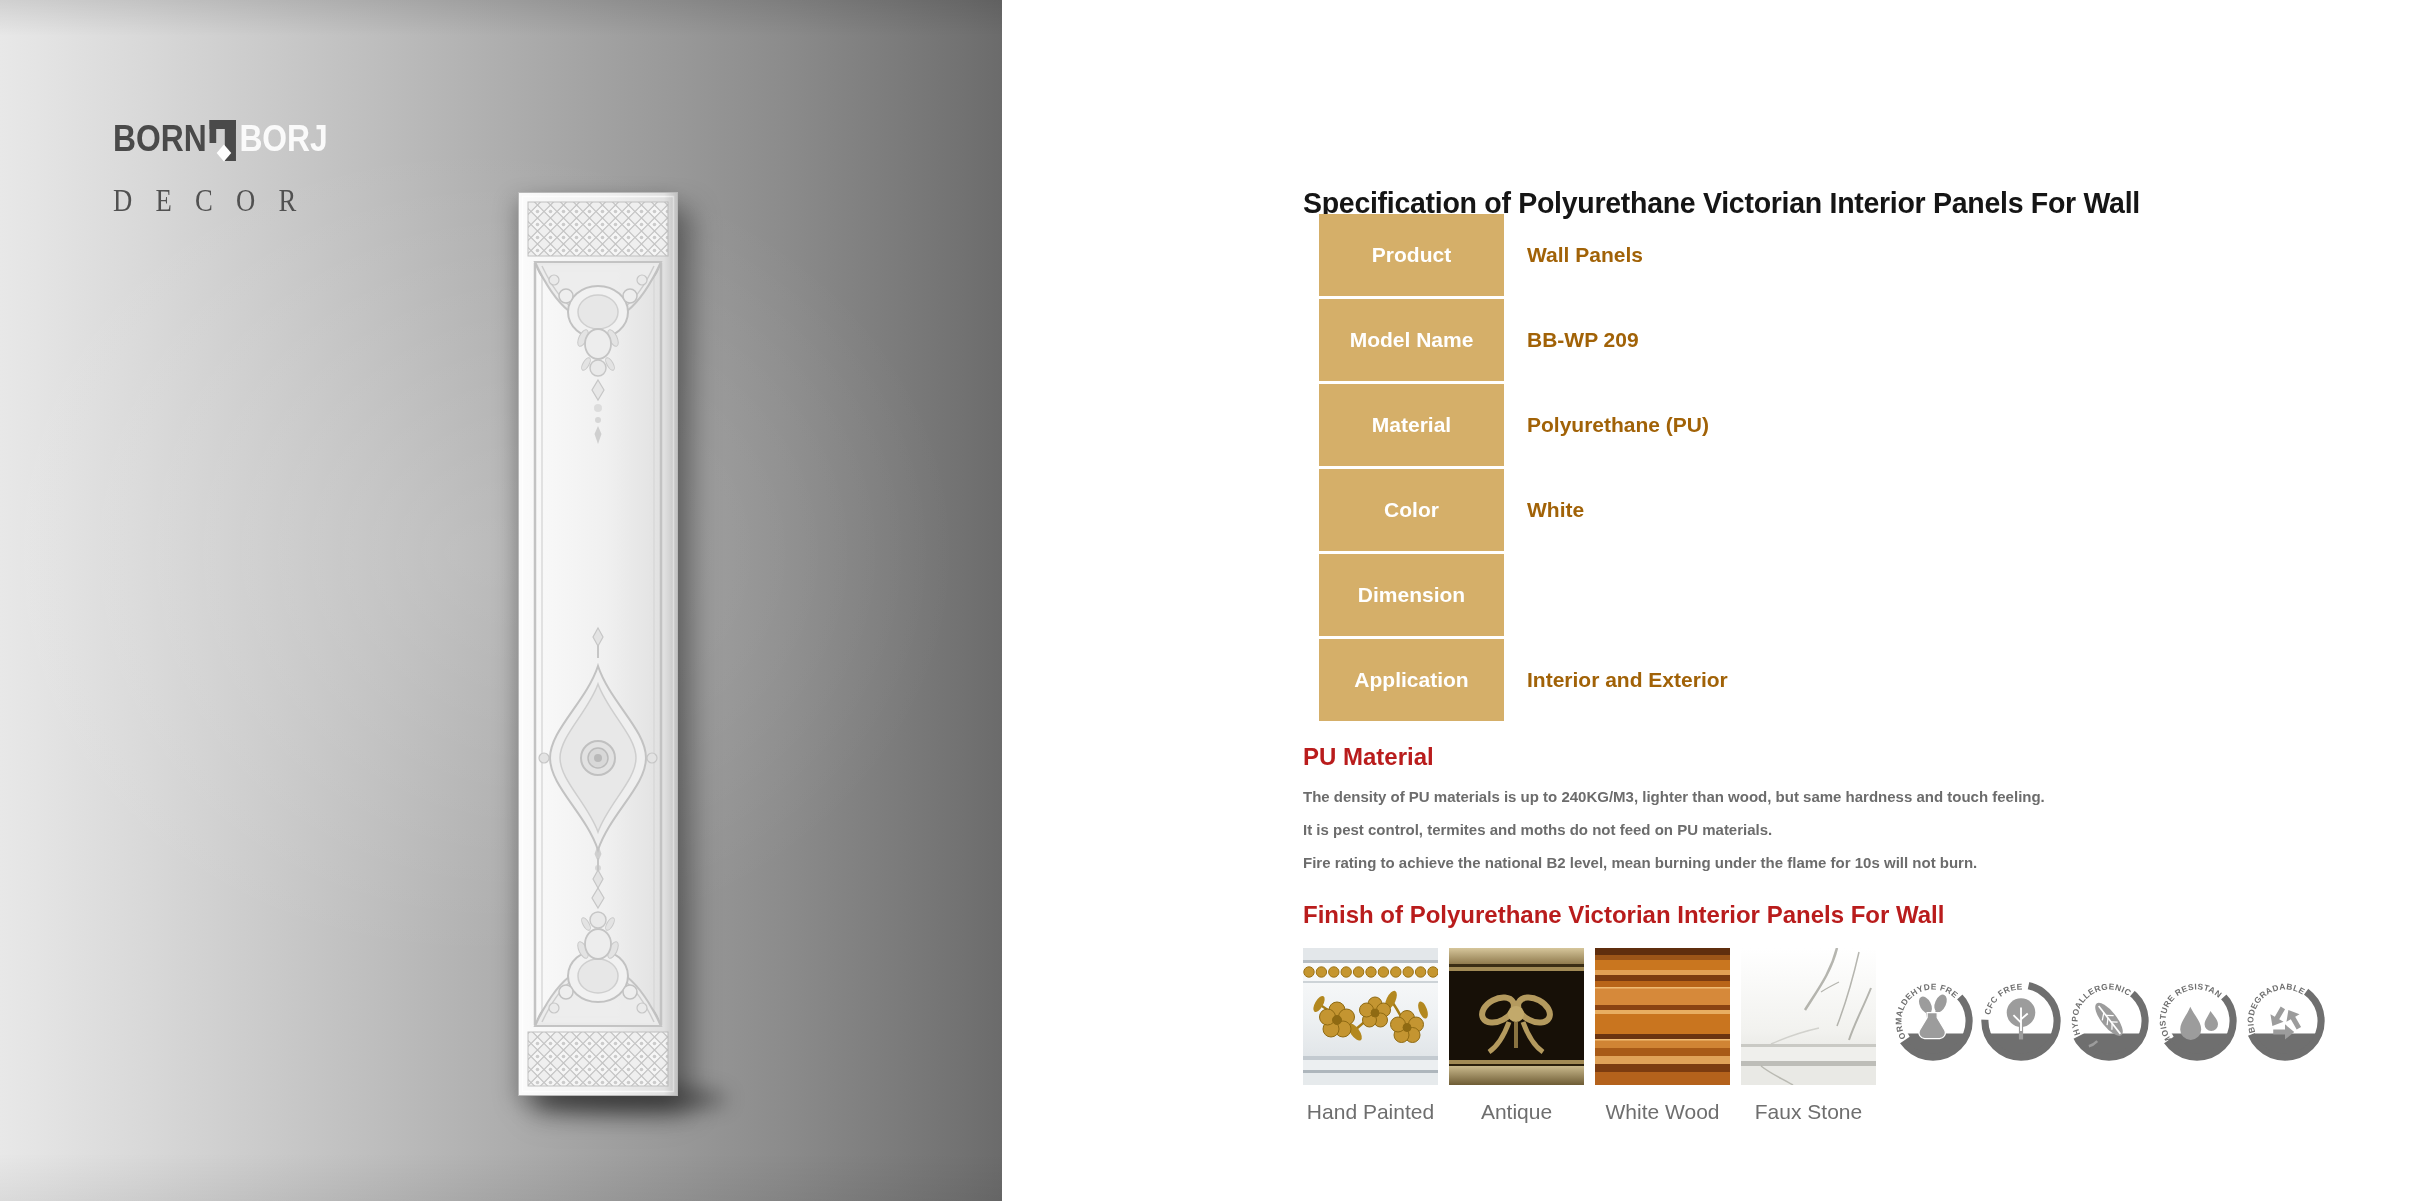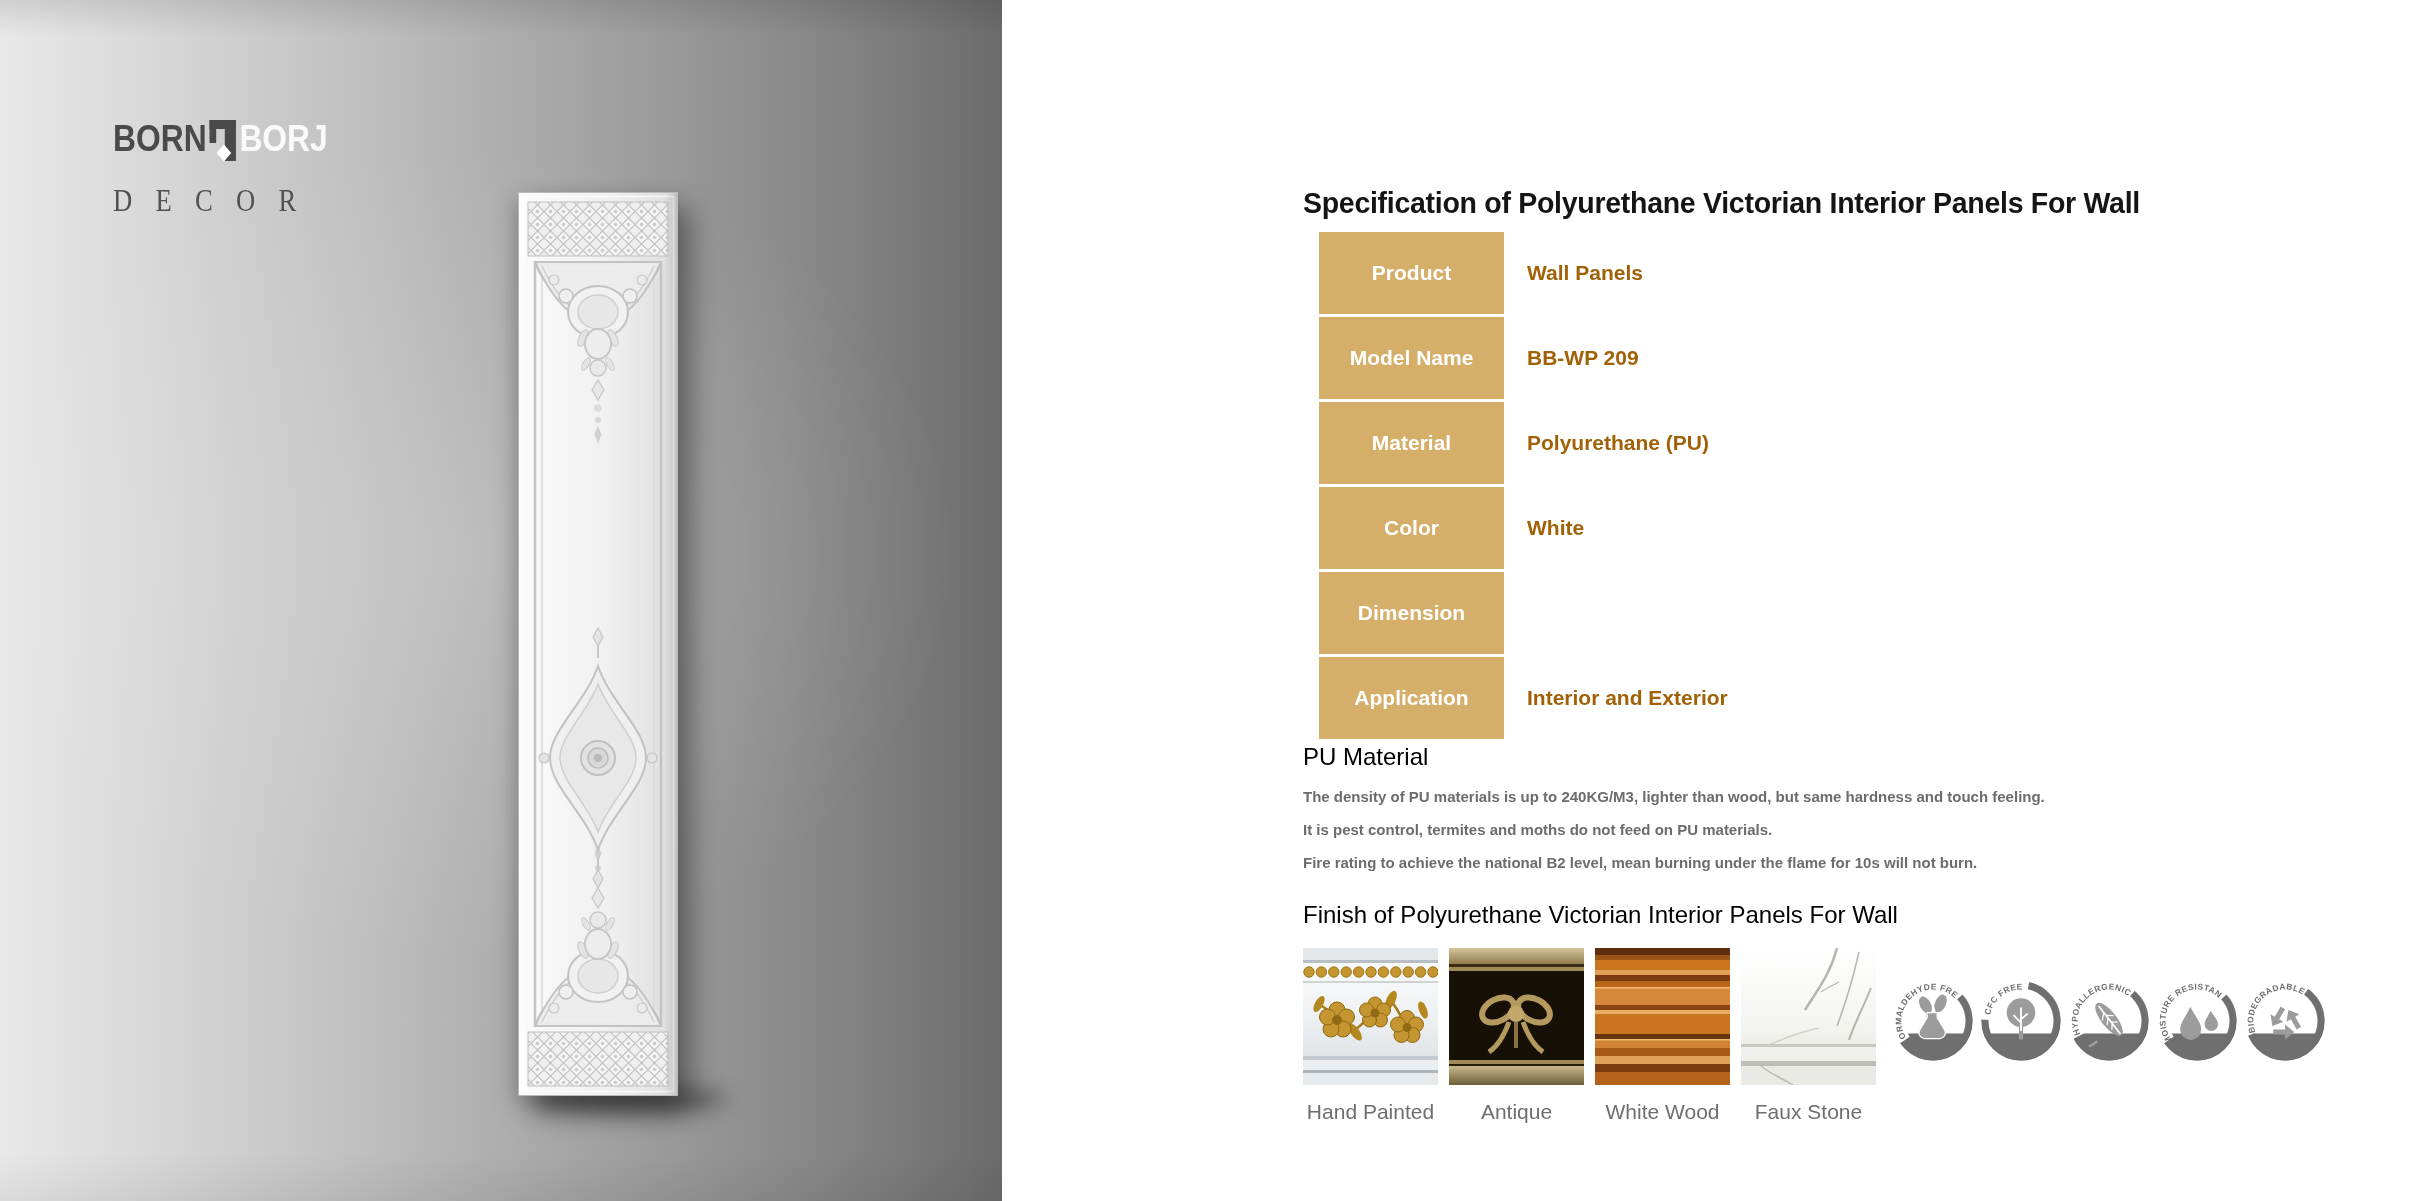--- a/index.html
+++ b/index.html
@@ -32,31 +32,31 @@
   }
   .panel-shadow{
     position:absolute;left:532px;top:1086px;width:195px;height:26px;border-radius:50%;
     background:rgba(0,0,0,.38);filter:blur(10px);
   }
   
   .page-title{
     position:absolute;left:1303px;top:186px;font-size:30px;font-weight:bold;color:#151515;
     letter-spacing:-.3px;transform:scaleX(.95);transform-origin:left top;white-space:nowrap;
   }
-  .spec{position:absolute;left:1304px;top:232px;padding-left:15px;}
+  .spec{position:absolute;left:1304px;top:214px;padding-left:15px;}
   .spec-row{display:flex;margin-bottom:3px;}
   .spec-label{
     width:185px;height:82px;background:#D5AF69;color:#ffffff;font-weight:bold;font-size:21px;
     display:flex;align-items:center;justify-content:center;text-align:center;
   }
   .spec-value{
     height:82px;display:flex;align-items:center;padding-left:23px;
     font-weight:bold;font-size:21px;color:#a16207;white-space:nowrap;
   }
-  .sec-heading{position:absolute;left:1303px;font-size:24px;font-weight:normal;color:#000000;white-space:nowrap;}
+  .sec-heading{position:absolute;left:1303px;font-size:24px;font-weight:bold;color:#b91c1c;white-space:nowrap;}
   .pu-heading{top:743px;}
   .pu-lines{
     position:absolute;left:1303px;top:780px;font-size:15px;font-weight:bold;color:#6c6c6c;
     line-height:33px;white-space:nowrap;
   }
   .finish-heading{top:901px;}
   .swatches{position:absolute;left:1303px;top:948px;display:flex;gap:11px;}
   .swatch{width:135px;}
   .swatch svg{display:block;width:135px;height:137px;}
   .swatch-label{margin-top:15px;text-align:center;font-size:21px;color:#6e6e6e;white-space:nowrap;}

